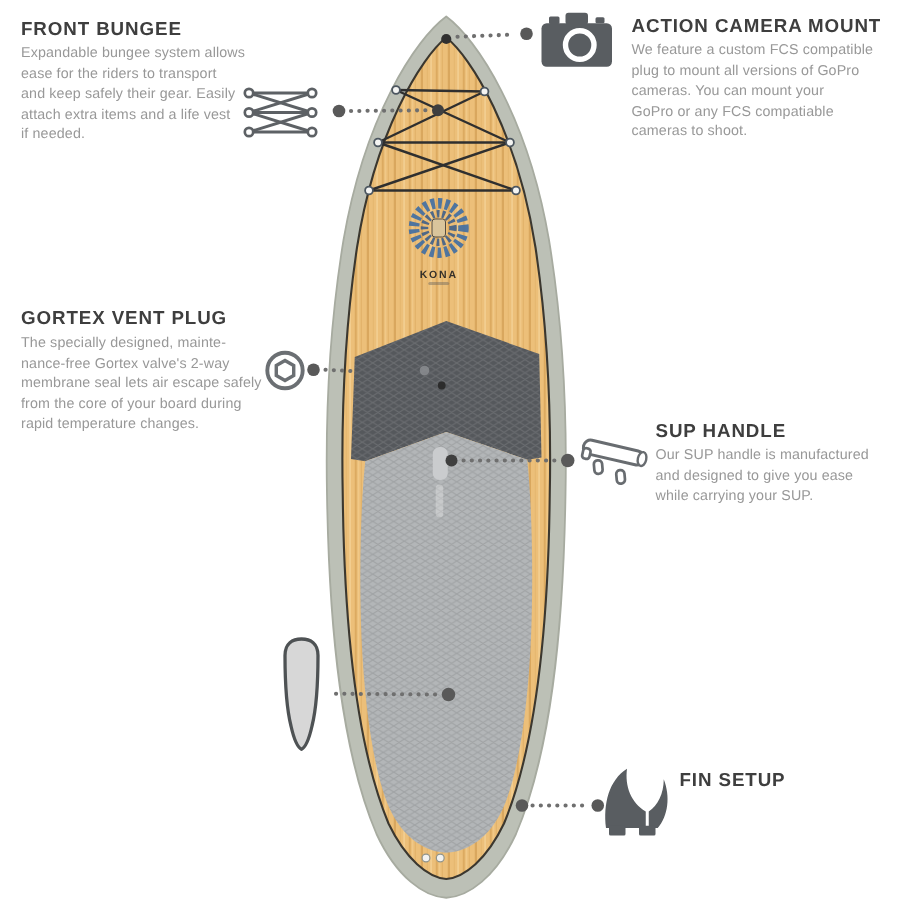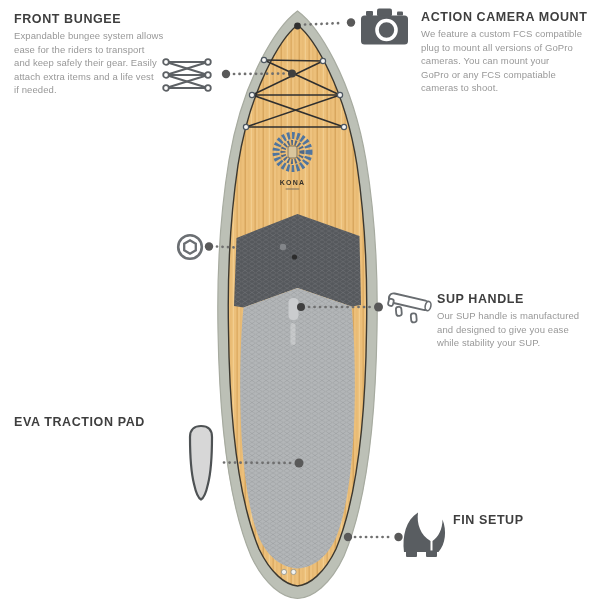--- a/index.html
+++ b/index.html
@@ -15,21 +15,21 @@
   }
   .callout p{
     margin:0;font-size:9.5px;color:#989898;line-height:13.5px;
     white-space:pre-line;letter-spacing:0.1px;
   }
   .icon-wrap{position:absolute;line-height:0;}
   .dots{stroke:#6f6f6f;stroke-width:2.7;stroke-dasharray:0.1 5.4;stroke-linecap:round;fill:none;}
   #co-bungee{left:14px;top:12px;width:205px;}
   #co-camera{left:421px;top:10px;width:178px;}
   #co-vent{left:14px;top:205px;width:205px;}
-  #co-handle{left:437px;top:292px;width:162px;}
+  #co-handle{left:437px;top:280px;width:162px;}
   #co-eva{left:14px;top:415px;width:208px;}
   #co-fin{left:453px;top:513px;width:146px;}
   #icon-bungee{left:161px;top:55px;}
   #icon-camera{left:360px;top:6px;}
   #icon-vent{left:174px;top:231px;}
   #icon-handle{left:384px;top:290px;}
   #icon-eva{left:186px;top:424px;}
   #icon-fin{left:397px;top:510px;}
 </style>
 </head>
@@ -152,30 +152,37 @@
 
   <div class="callout" id="co-bungee">
     <h3>FRONT BUNGEE</h3>
     <p>Expandable bungee system allows
 ease for the riders to transport
 and keep safely their gear. Easily
 attach extra items and a life vest
 if needed.</p>
   </div>
 
+  <div class="callout" id="co-vent">
+    <h3>GORTEX VENT PLUG</h3>
+    <p>The specially designed, mainte-
+nance-free Gortex valve's 2-way
+membrane seal lets air escape safely
+from the core of your board during
+rapid temperature changes.</p>
+  </div>
 
   <div class="callout" id="co-handle">
     <h3>SUP HANDLE</h3>
     <p>Our SUP handle is manufactured
 and designed to give you ease
-while stability your SUP.</p>
+while carrying your SUP.</p>
   </div>
 
   <div class="callout" id="co-eva">
-    <h3>EVA TRACTION PAD</h3>
   </div>
 
   <div class="callout" id="co-fin">
     <h3>FIN SETUP</h3>
   </div>
 
   <div class="icon-wrap" id="icon-bungee">
     <svg width="58" height="40" viewBox="0 0 58 40">
       <g stroke="#5d6165" stroke-width="2">
         <line x1="5" y1="7" x2="47" y2="7"></line>

